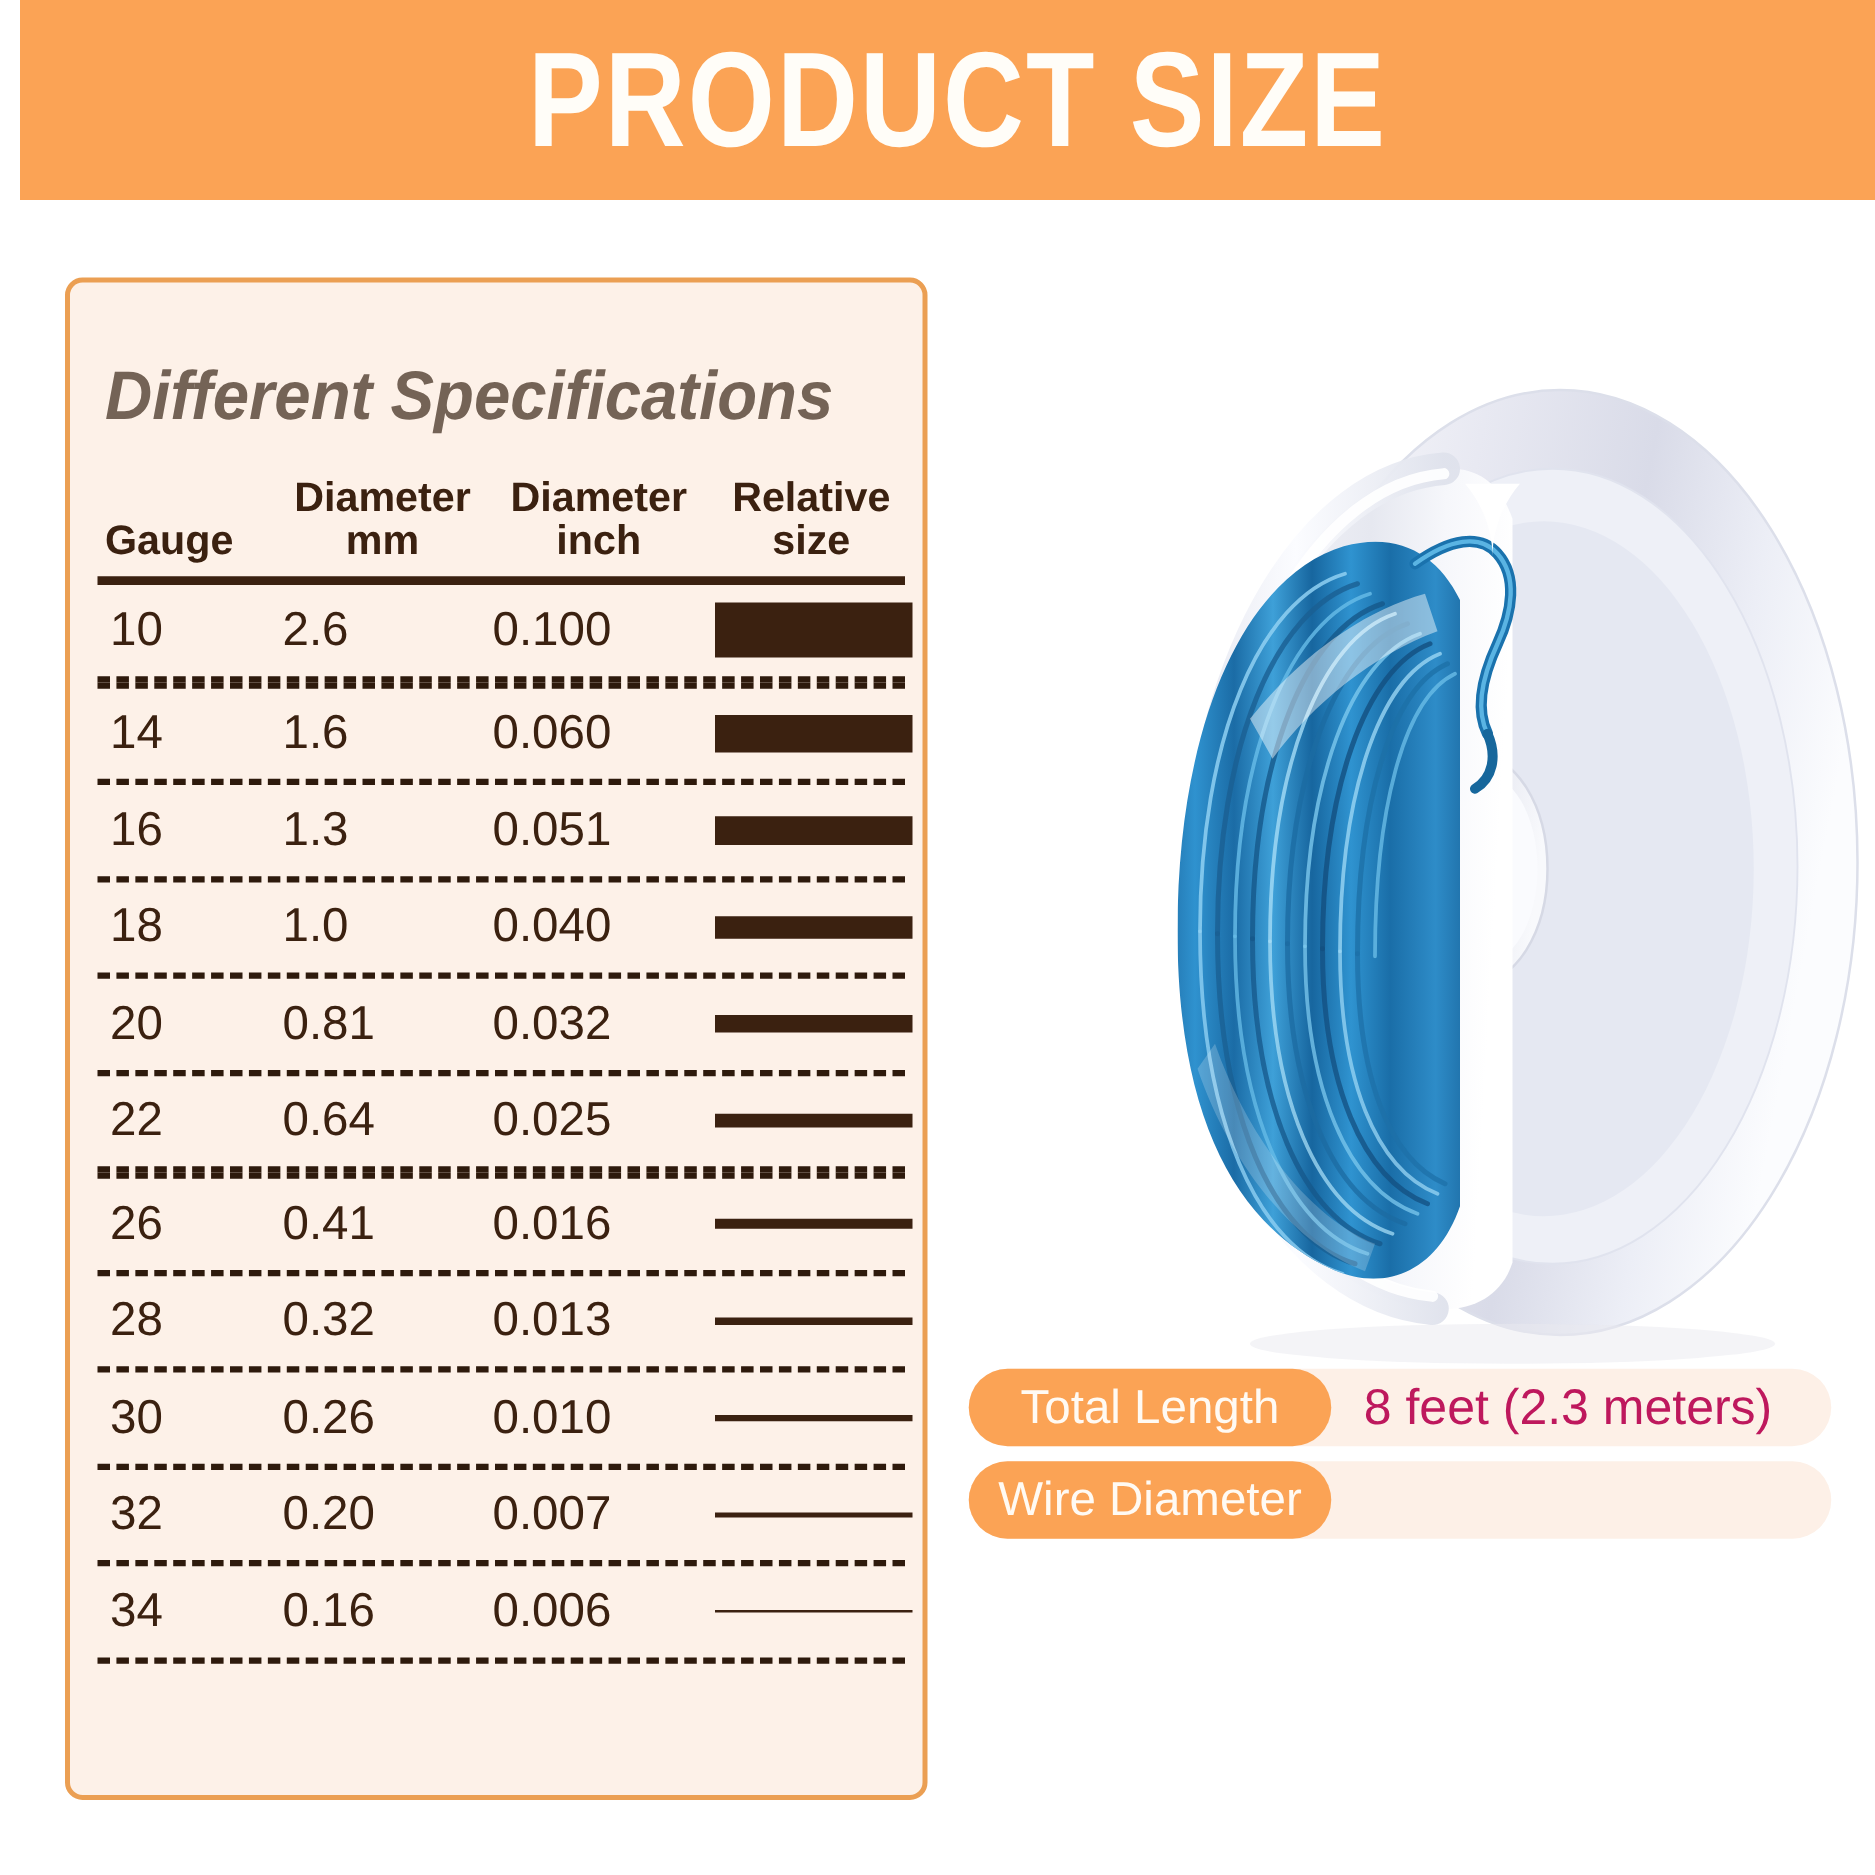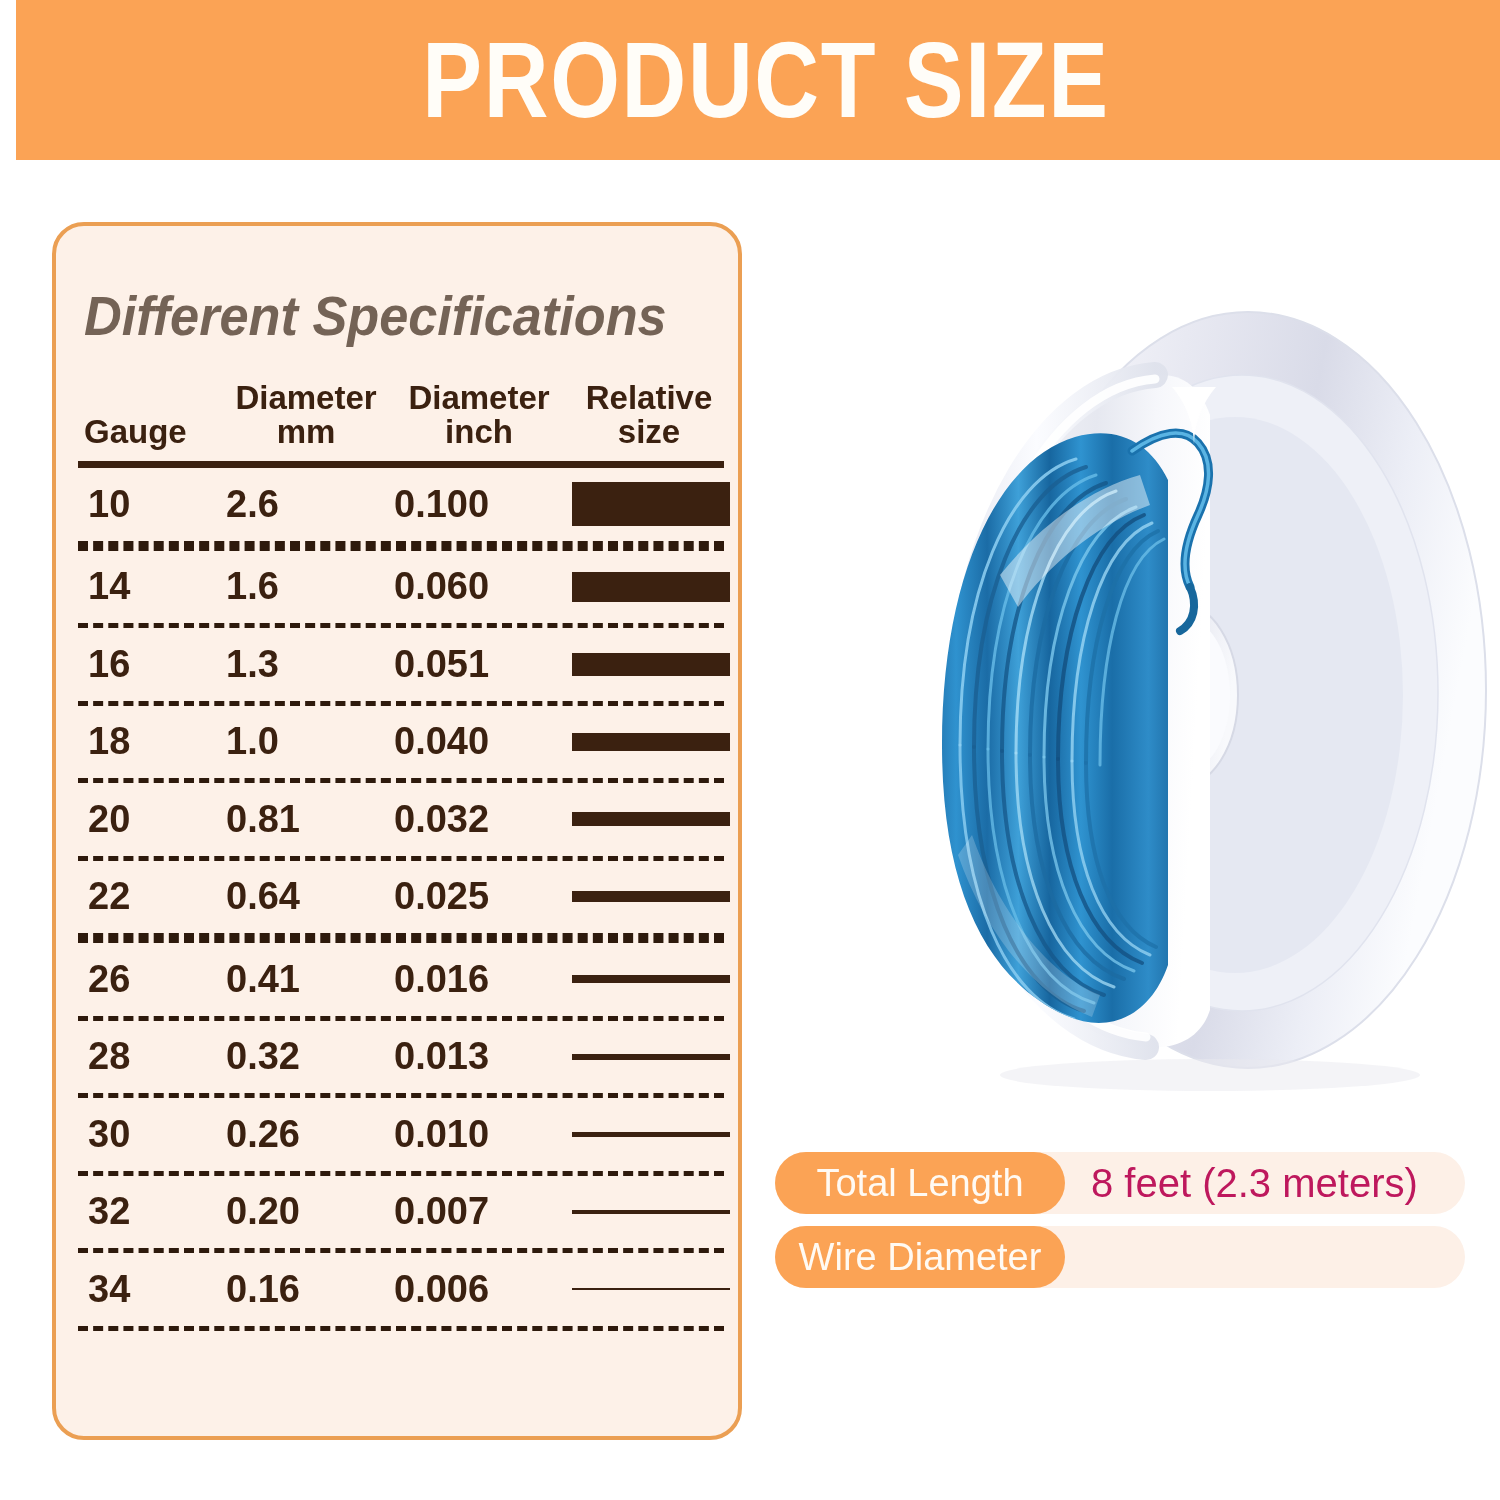--- a/index.html
+++ b/index.html
@@ -43,21 +43,21 @@
   
   .spec-card {
     position: absolute;
     left: 52px;
     top: 222px;
     width: 690px;
     height: 1218px;
     box-sizing: border-box;
     background: #fdf1e8;
     border: 4px solid #eb9f53;
-    border-radius: 32px;
+    border-radius: 14px;
   }
   .card-title {
     position: absolute;
     left: 28px;
     top: 58px;
     width: 640px;
     color: #746356;
     font-size: 55px;
     font-weight: 700;
     font-style: italic;
@@ -92,21 +92,21 @@
     background: #3b2110;
     margin-top: 9px;
   }
   .tbody { }
   .trow {
     display: flex;
     align-items: center;
     height: 72.5px;
     color: #3b2110;
     font-size: 38px;
-    font-weight: 700;
+    font-weight: 400;
   }
   .trow .cell {
     text-align: left;
   }
   .trow .cell.gauge { text-align: left; padding-left: 10px; }
   .cell.gauge { width: 138px; flex: 0 0 138px; }
   .cell.dmm   { width: 168px; flex: 0 0 168px; }
   .cell.dinch { width: 178px; flex: 0 0 178px; }
   .cell.rel   { width: 162px; flex: 0 0 162px; display: flex; align-items: center; justify-content: flex-start; }
   .relbar {
@@ -124,21 +124,21 @@
     left: 850px;
     top: 275px;
     width: 650px;
     height: 830px;
   }
 
   
   .pill-rows {
     position: absolute;
     left: 775px;
-    top: 1152px;
+    top: 1095px;
     width: 690px;
   }
   .pill-row {
     position: relative;
     height: 62px;
     margin-bottom: 12px;
     background: #fdf0e7;
     border-radius: 31px;
     display: flex;
     align-items: center;

